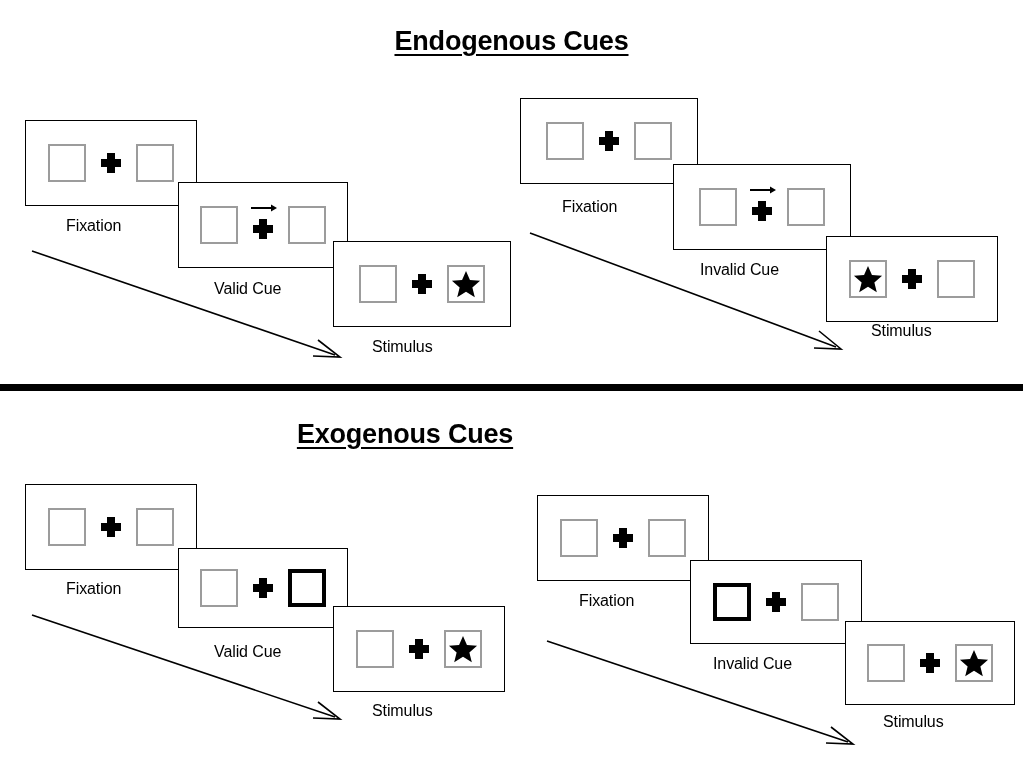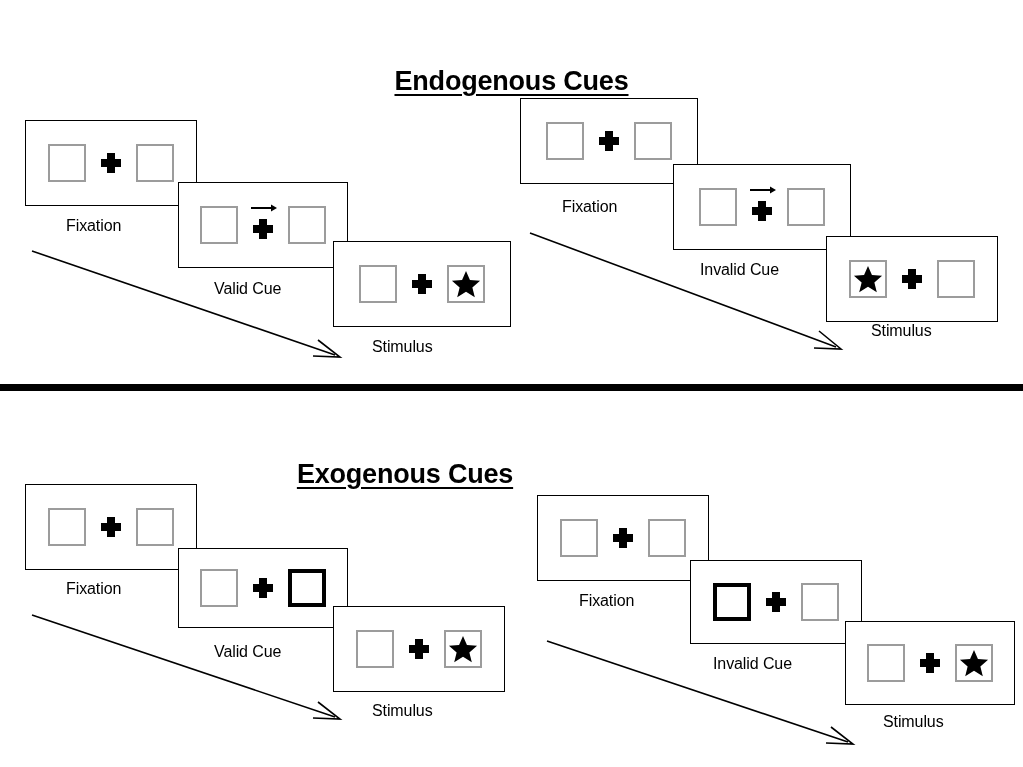--- a/index.html
+++ b/index.html
@@ -20,21 +20,20 @@
   }
   .section-title {
     position: absolute;
     font-size: 27px;
     font-weight: bold;
     text-decoration: underline;
     text-underline-offset: 4px;
     letter-spacing: -0.2px;
     white-space: nowrap;
     text-align: center;
-    margin-top: 40px;
   }
   .divider {
     position: absolute;
     background: #000000;
   }
   
   .frame {
     position: absolute;
     box-sizing: border-box;
     border: 1px solid #000000;

